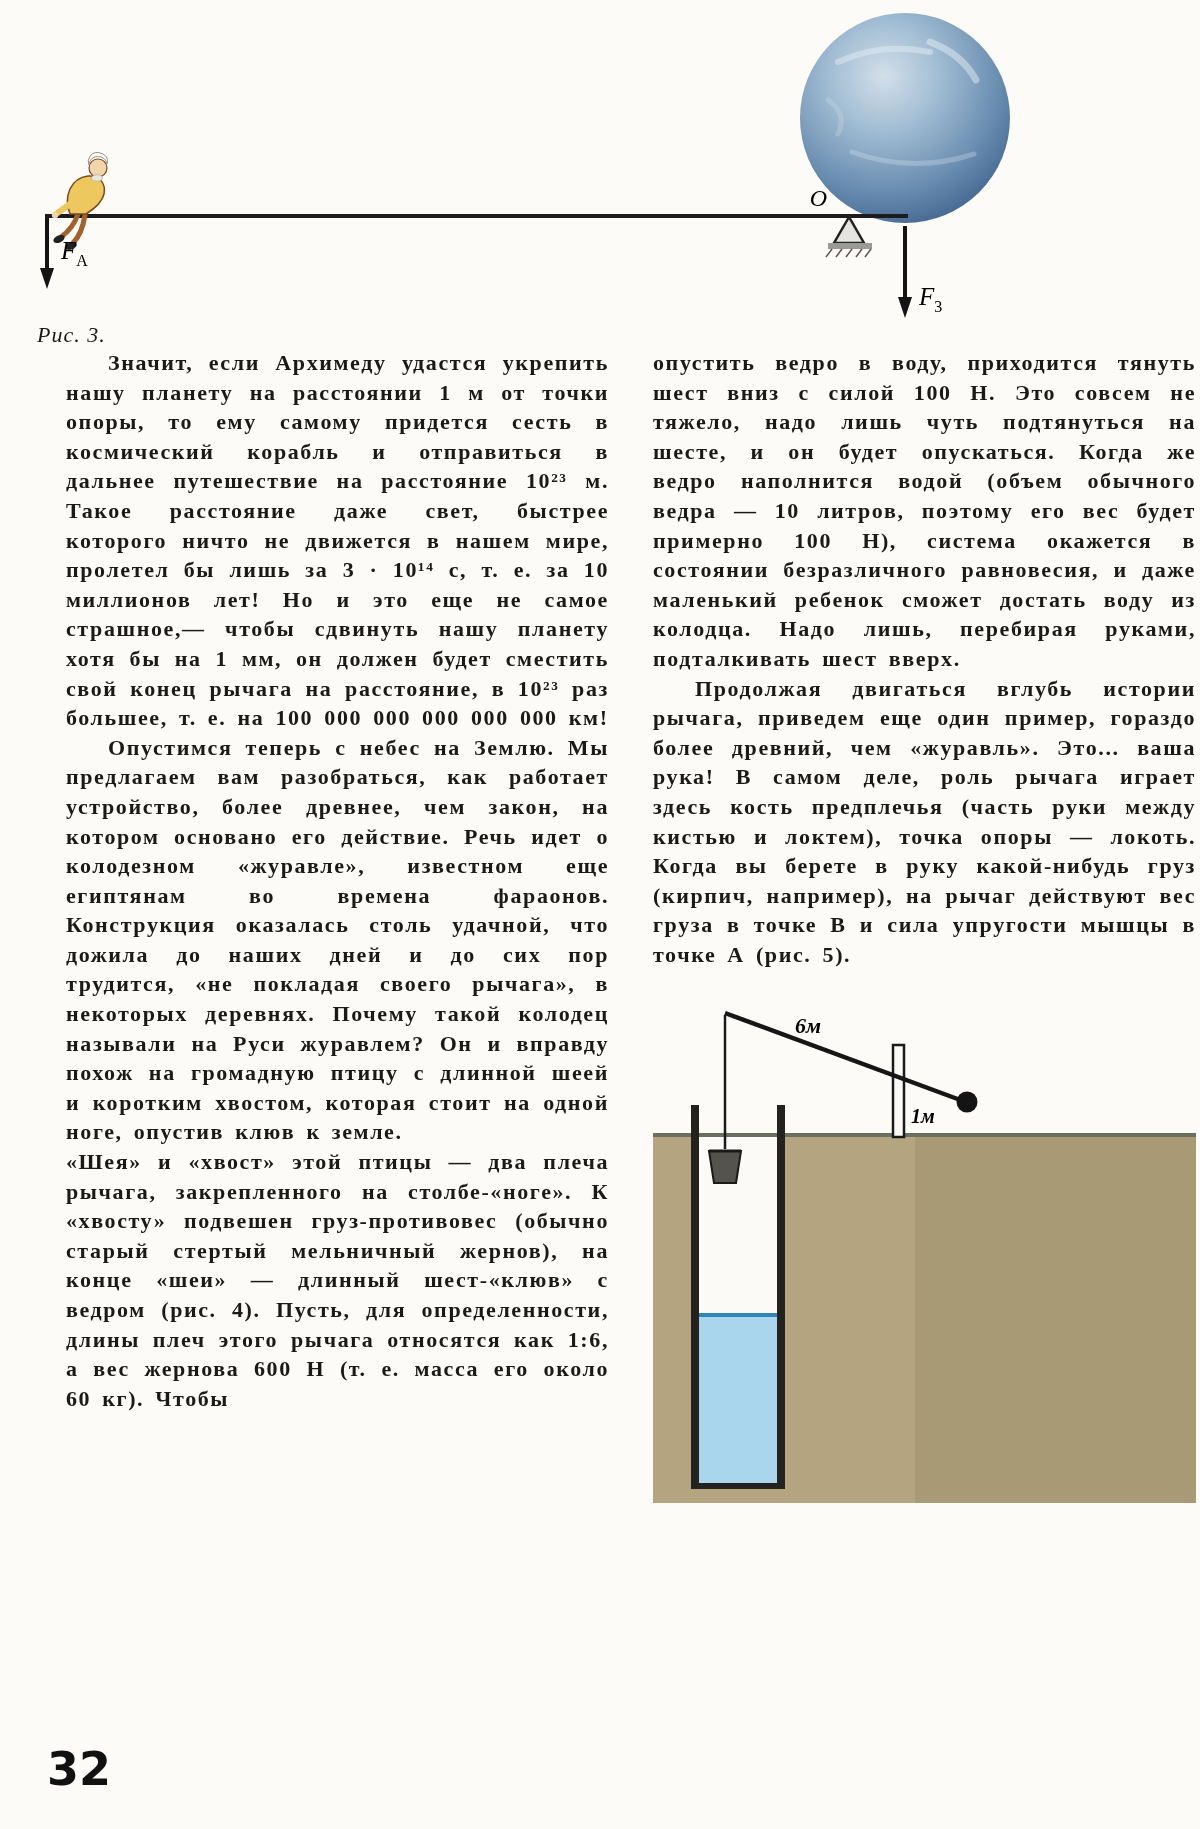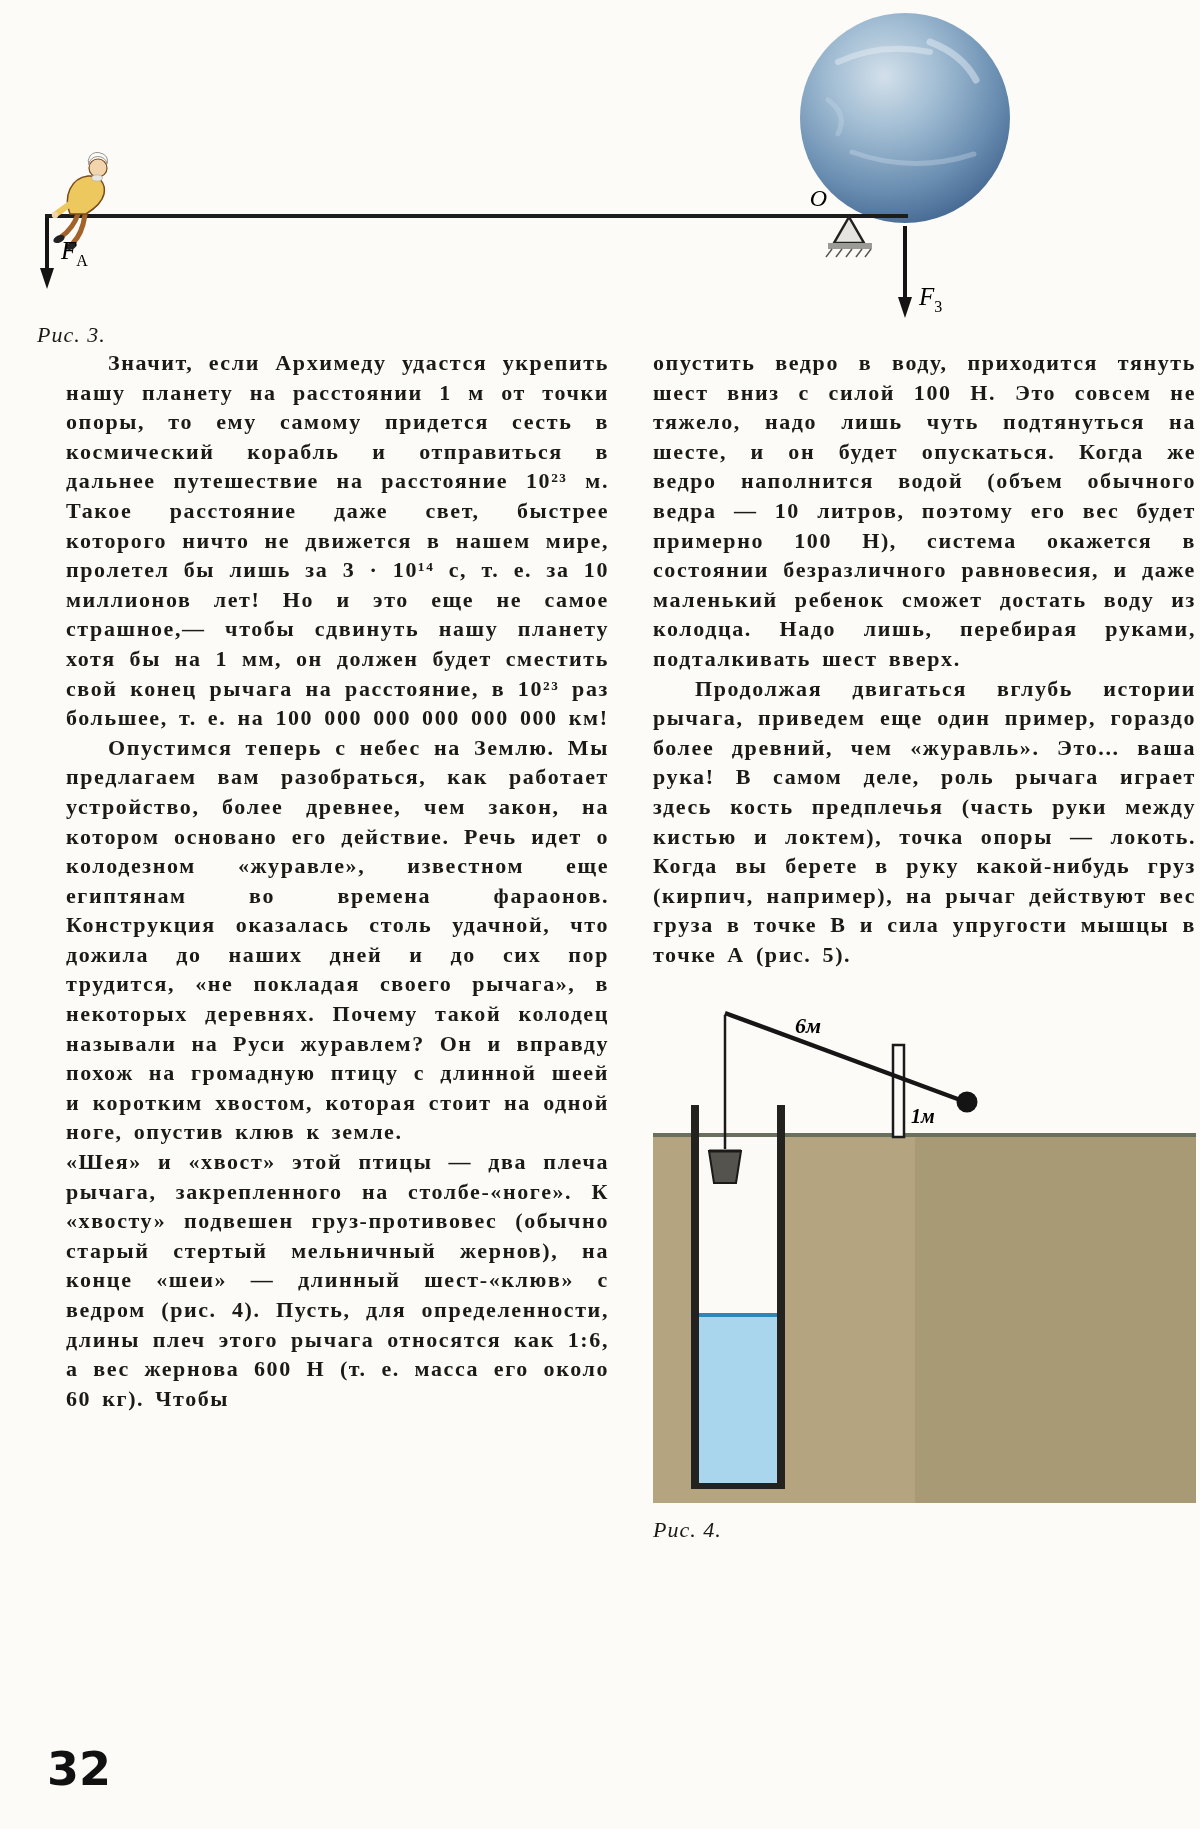--- a/index.html
+++ b/index.html
@@ -153,19 +153,18 @@
 
           <rect x="240" y="62" width="11" height="92" fill="#fbfaf7" stroke="#1a1a1a" stroke-width="2.5"></rect>
 
           <line x1="72" y1="30" x2="310" y2="118" stroke="#161616" stroke-width="4.5"></line>
 
           <circle cx="314" cy="119" r="10.5" fill="#141414"></circle>
 
           <text x="142" y="50" font-size="22" class="svg-label-italic" font-weight="bold">6м</text>
           <text x="258" y="140" font-size="20" class="svg-label-italic" font-weight="bold">1м</text>
         </svg>
-        <div class="fig4-caption">Рис. 4.</div>
       </div>
     </div>
   </div>
 
   <div class="page-number">32</div>
 </div>
 
 </body></html>

